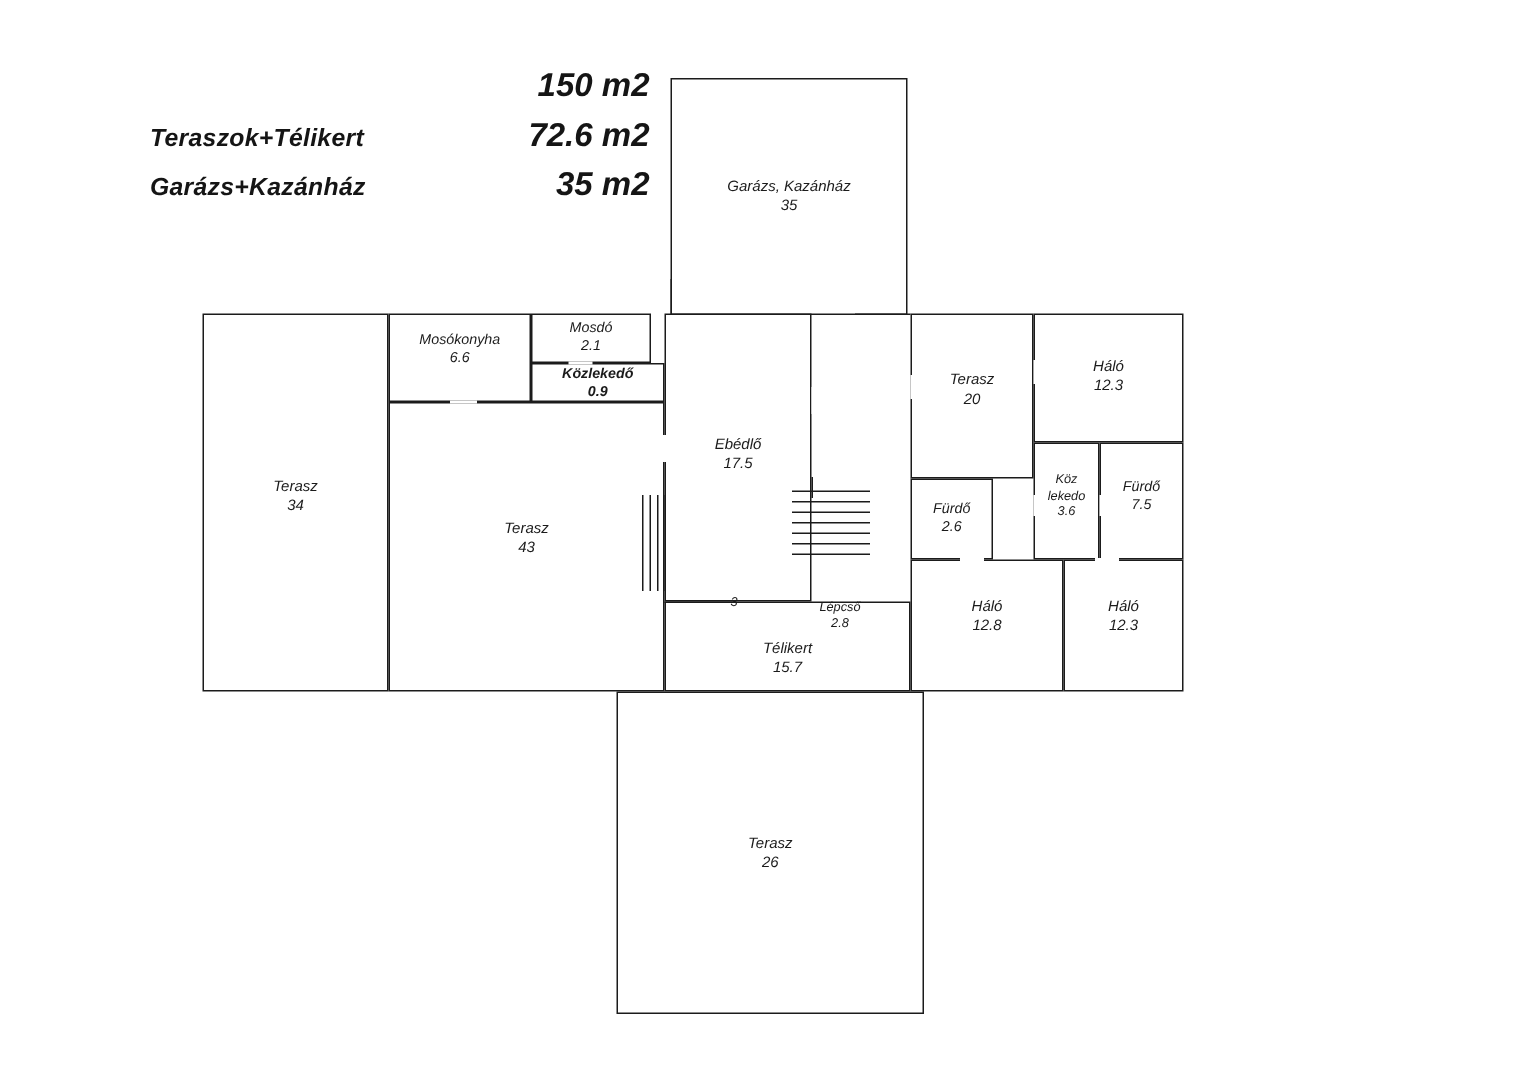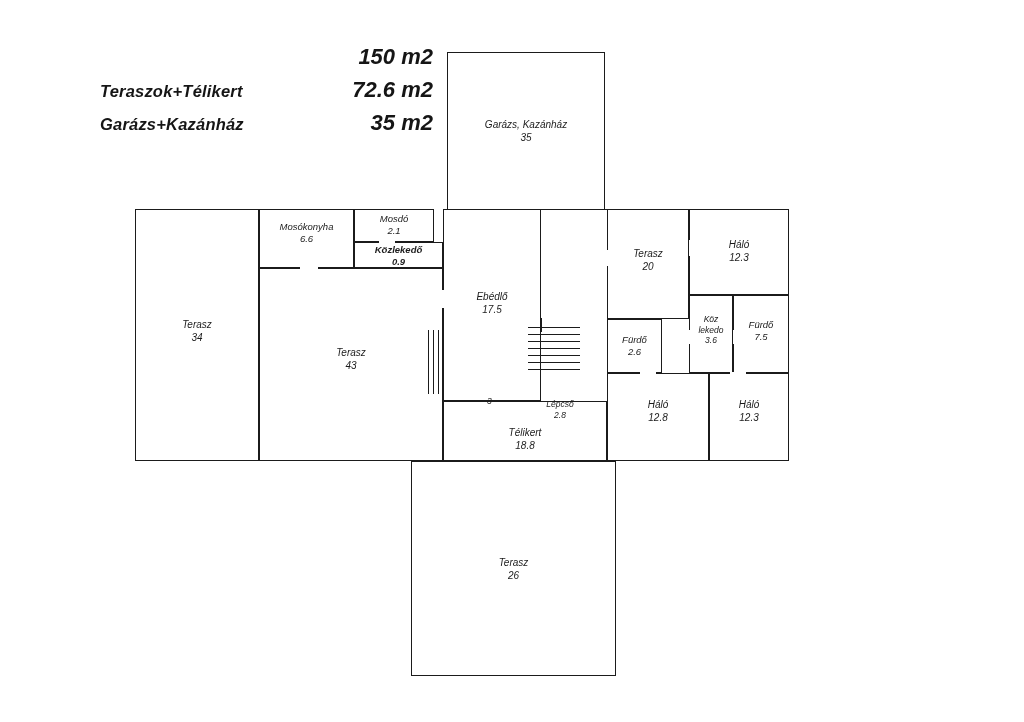--- a/index.html
+++ b/index.html
@@ -238,21 +238,21 @@
   <div class="room lbl-lg" style="left:709px; top:373px; width:80px; height:88px;">
     <div class="rlabel" style="top:25px;">
       <span>Háló</span>
       <span class="rnum">12.3</span>
     </div>
   </div>
 
   <div class="room lbl-lg" style="left:443px; top:401px; width:164px; height:60px;">
     <div class="rlabel" style="top:25px;">
       <span>Télikert</span>
-      <span class="rnum">18.8</span>
+      <span class="rnum">15.7</span>
     </div>
   </div>
 
   <div class="room lbl-lg" style="left:411px; top:461px; width:205px; height:215px;">
     <div class="rlabel" style="top:95px;">
       <span>Terasz</span>
       <span class="rnum">26</span>
     </div>
   </div>
 

